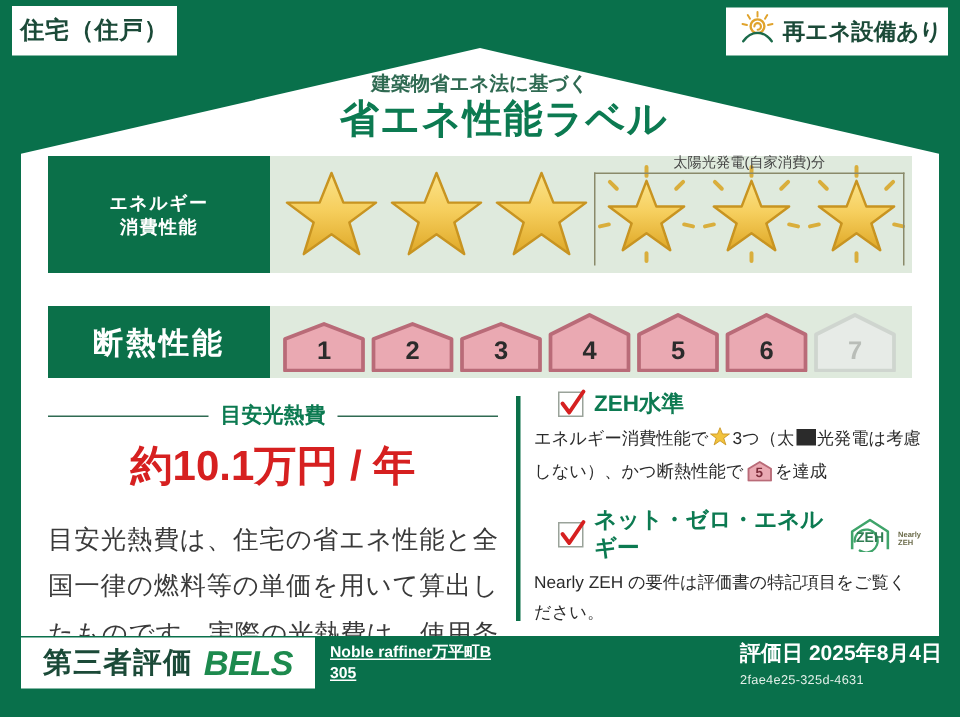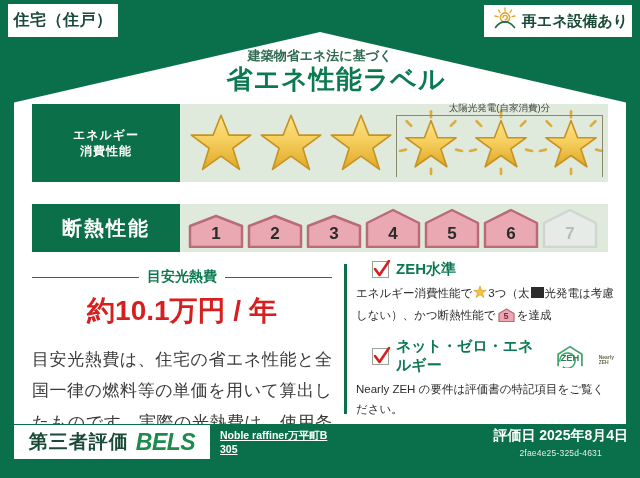--- a/index.html
+++ b/index.html
@@ -148,38 +148,38 @@
     width: 17px; height: 14px; position: relative;
   }
   .inline-house .ih-num {
     position: absolute; left: 0; top: 1px; width: 100%;
     text-align: center; font-size: 9px; font-weight: bold; color: #7d2c3a;
   }
   .redact {
     display: inline-block; width: 13px; height: 11px;
     background: #2b2b2b; vertical-align: -1px; margin: 0 1px;
   }
-  .zeh-logo { margin-left: 5px; display: inline-flex; align-items: flex-end; gap: 12px; }
+  .zeh-logo { margin-left: 5px; display: inline-flex; align-items: flex-end; gap: 2px; }
 
   
   #footer {
     position: absolute; left: 0; bottom: 0; width: 640px; height: 59px;
   }
   #bels-chip {
     position: absolute; left: 14px; top: 6px; width: 196px; height: 34px;
     background: #fff; display: flex; align-items: center; justify-content: center; gap: 7px;
   }
   #bels-chip .jp { font-size: 19px; font-weight: bold; color: #1b4a38; letter-spacing: 1px; }
   #bels-chip .bels { font-size: 23px; font-weight: bold; color: #1d8a4e; font-style: italic; letter-spacing: -.5px; }
   #prop {
     position: absolute; left: 220px; top: 9px; width: 250px;
     font-size: 10.5px; line-height: 1.35; color: #ffffff; font-weight: bold; text-decoration: underline;
   }
   #eval {
-    position: absolute; right: 12px; top: 8px; text-align: center;
+    position: absolute; right: 12px; top: 8px; text-align: left;
   }
   #eval .d { font-size: 14px; font-weight: bold; color: #ffffff; }
   #eval .id { font-size: 8.5px; color: #e2efe8; margin-top: 3px; letter-spacing: .2px; }
 </style>
 </head>
 <body>
 
 <div id="label">
 
   <div class="hdr-chip" id="chip-type">

